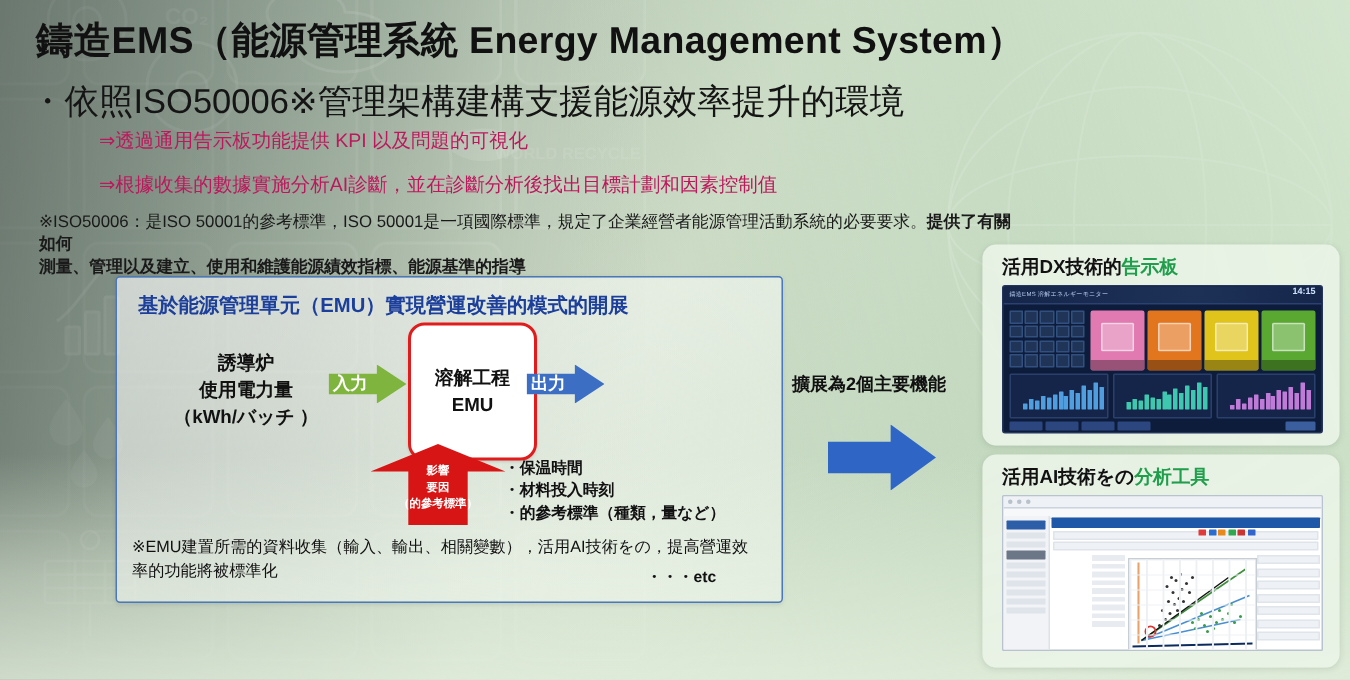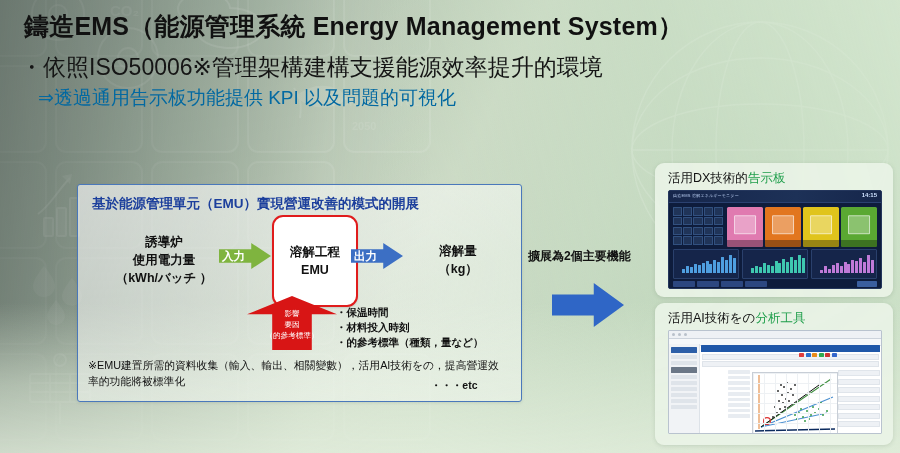--- a/index.html
+++ b/index.html
@@ -33,21 +33,21 @@
   .title{
     position:absolute;left:24px;top:10px;
     font-size:25px;font-weight:bold;color:#111;letter-spacing:.2px;
     white-space:nowrap;
   }
   .subtitle{
     position:absolute;left:20px;top:52px;
     font-size:23px;color:#151515;white-space:nowrap;
   }
   .arrow-line{
-    position:absolute;font-size:19px;color:#0369a1;white-space:nowrap;
+    position:absolute;font-size:13px;color:#be185d;white-space:nowrap;margin-left:28px;
   }
   .arrow-line.l1{left:38px;top:85px;}
   .arrow-line.l2{left:38px;top:114px;}
   .foot{
     position:absolute;left:26px;top:141px;width:652px;
     font-size:11.2px;line-height:1.33;color:#1a1a1a;
   }
   .foot b{font-weight:bold;}
 
   
@@ -98,21 +98,21 @@
 
   .up-arrow{
     position:absolute;left:247px;top:296px;width:90px;height:54px;
   }
   .up-arrow .shape{
     position:absolute;inset:0;background:#d81515;
     clip-path:polygon(50% 0,100% 34%,72% 34%,72% 100%,28% 100%,28% 34%,0 34%);
   }
   .up-arrow .txt{
     position:absolute;left:0;right:0;top:13px;text-align:center;
-    font-size:7.6px;font-weight:normal;color:#fff;line-height:1.42;
+    font-size:7.6px;font-weight:bold;color:#fff;line-height:1.42;
   }
 
   .bullets{
     position:absolute;left:336px;top:305px;
     font-size:10.5px;font-weight:bold;color:#111;line-height:1.45;white-space:nowrap;
   }
   .bullets .etc{display:block;text-align:right;padding-right:6px;font-weight:bold;margin-top:27px;}
 
   .panel-note{
     position:absolute;left:88px;top:358px;width:420px;
@@ -133,21 +133,21 @@
   
   .card{
     position:absolute;border-radius:9px;
     background:rgba(233,243,230,.93);
     box-shadow:0 1px 4px rgba(60,80,60,.16);
   }
   .card.top{left:655px;top:163px;width:238px;height:134px;}
   .card.bot{left:655px;top:303px;width:238px;height:142px;}
   .card-title{
     position:absolute;left:13px;top:7px;
-    font-size:12.5px;font-weight:normal;color:#111;white-space:nowrap;
+    font-size:12.5px;font-weight:bold;color:#111;white-space:nowrap;
   }
   .card-title .accent{color:#1f9e4b;}
 
   
   .dash{
     position:absolute;left:13px;top:27px;width:212px;height:97px;
     background:#0e1c3c;border:1px solid #24365c;border-radius:2px;overflow:hidden;
   }
   .dash-bar{
     position:absolute;left:0;top:0;width:100%;height:11px;
@@ -294,21 +294,26 @@
       <path d="M300 118 c2 -14 0 -22 -6 -30" stroke="rgba(255,255,255,0.7)" stroke-width="2" fill="none"></path>
     </g>
   </svg>
   <div class="bg-dark-left"></div>
   <div class="bg-light-right"></div>
   <div class="bg-bottom-fade"></div>
 
   <div class="title">鑄造EMS（能源管理系統 Energy Management System）</div>
   <div class="subtitle">・依照ISO50006※管理架構建構支援能源效率提升的環境</div>
   <div class="arrow-line l1">⇒透過通用告示板功能提供 KPI 以及問題的可視化</div>
-
+  <div class="arrow-line l2">⇒根據收集的數據實施分析AI診斷，並在診斷分析後找出目標計劃和因素控制值</div>
+
+  <div class="foot">
+    <span>※ISO50006：是ISO 50001的參考標準，ISO 50001是一項國際標準，規定了企業經營者能源管理活動系統的必要要求。</span><b>提供了有關如何</b><br>
+    <b>測量、管理以及建立、使用和維護能源績效指標、能源基準的指導</b>
+  </div>
 
   <div class="panel">
     <div class="panel-title">基於能源管理單元（EMU）實現營運改善的模式的開展</div>
   </div>
 
   <div class="lbl-left">
     <div>誘導炉</div>
     <div>使用電力量</div>
     <div>（kWh/バッチ ）</div>
   </div>
@@ -321,24 +326,20 @@
   <div class="emu-box">
     <div>溶解工程</div>
     <div>EMU</div>
   </div>
 
   <div class="barrow arrow-out">
     <div class="shape"></div>
     <div class="tag">出力</div>
   </div>
 
-  <div class="lbl-right">
-    <div>溶解量</div>
-    <div>（kg）</div>
-  </div>
 
   <div class="up-arrow">
     <div class="shape"></div>
     <div class="txt">
       <div>影響</div>
       <div>要因</div>
       <div>（的參考標準）</div>
     </div>
   </div>
 

